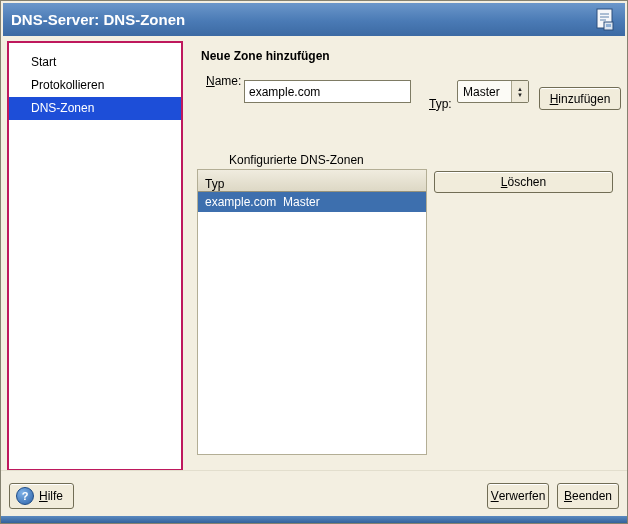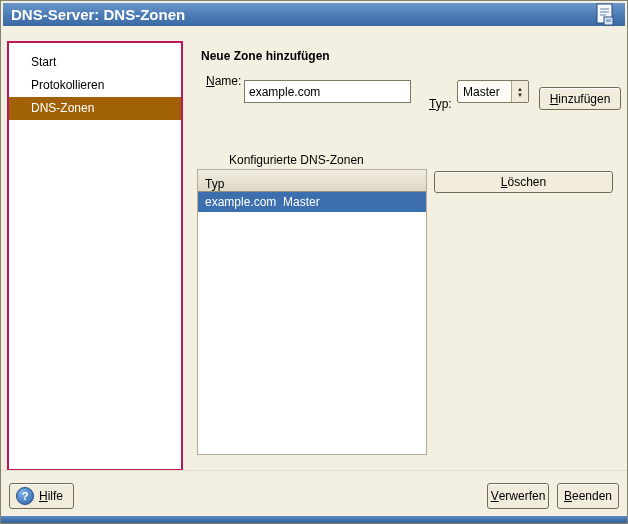--- a/index.html
+++ b/index.html
@@ -4,35 +4,35 @@
 <style>
   html,body { margin:0; padding:0; background:#d8d4c8; }
   .window {
     position:relative; width:628px; height:524px;
     background:#f3efe1; border:1px solid #858270; box-sizing:border-box;
     font-family:"Liberation Sans", sans-serif; font-size:12px; color:#000;
     overflow:hidden;
   }
   
   .titlebar {
-    position:absolute; left:2px; top:2px; right:2px; height:23px;
+    position:absolute; left:2px; top:2px; right:2px; height:33px;
     background:linear-gradient(180deg,#6b97ca 0%, #4a7ab5 55%, #3c6aa3 100%);
     display:flex; align-items:center; padding:4px 8px; box-sizing:border-box;
   }
   .titlebar .title { color:#fff; font-weight:bold; font-size:15px; flex:1; }
   .win-icon { width:24px; height:26px; flex:0 0 auto; }
 
   
   .sidebar {
     position:absolute; left:6px; top:40px; width:176px; bottom:52px;
     background:#ffffff; border:2px solid #be185d; box-sizing:border-box;
     padding-top:8px;
   }
   .side-item { height:23px; line-height:23px; padding-left:22px; cursor:default; }
-  .side-item.selected { background:#a16207; color:#fff; }
+  .side-item.selected { background:#1d4ed8; color:#fff; }
 
   
   .main { position:absolute; left:186px; top:40px; right:6px; bottom:52px; }
   .section-title { position:absolute; left:14px; top:8px; font-weight:bold; }
 
   .lbl-name { position:absolute; left:19px; top:33px; }
   .input-name {
     position:absolute; left:57px; top:39px; width:167px; height:23px;
     border:1px solid #7e7b64; background:#fff; padding:0 4px;
     font:inherit; box-sizing:border-box;

